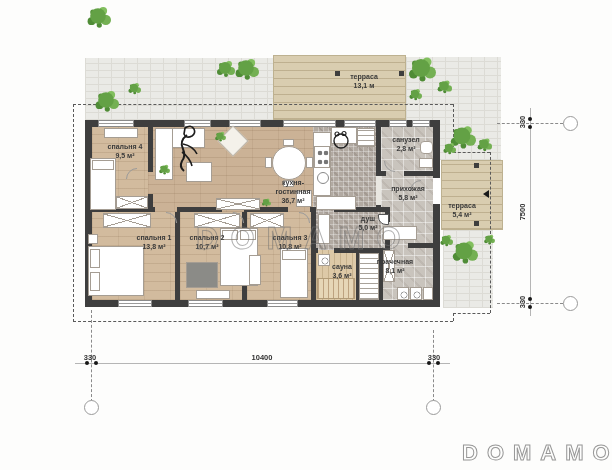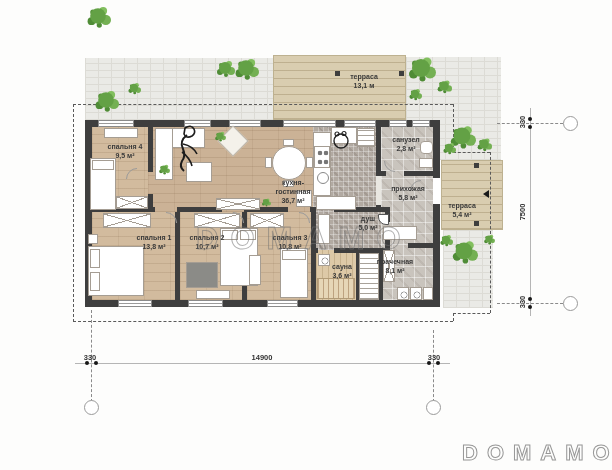--- a/index.html
+++ b/index.html
@@ -289,21 +289,21 @@
   </div>
 
   <div class="dimline-h" style="left:75px;top:363px;width:375px;"></div>
   <div class="axis-v" style="left:91px;top:310px;height:92px;"></div>
   <div class="axis-v" style="left:433px;top:330px;height:72px;"></div>
   <div class="dot" style="left:85px;top:361px;"></div>
   <div class="dot" style="left:94px;top:361px;"></div>
   <div class="dot" style="left:427px;top:361px;"></div>
   <div class="dot" style="left:436px;top:361px;"></div>
   <div class="dim-text" style="left:90px;top:353px;">330</div>
-  <div class="dim-text" style="left:262px;top:353px;">14900</div>
+  <div class="dim-text" style="left:262px;top:353px;">10400</div>
   <div class="dim-text" style="left:434px;top:353px;">330</div>
   <div class="bubble" style="left:84px;top:400px;"></div>
   <div class="bubble" style="left:426px;top:400px;"></div>
 
   <div class="dimline-v" style="left:530px;top:108px;height:208px;"></div>
   <div class="axis-h" style="left:497px;top:123px;width:66px;"></div>
   <div class="axis-h" style="left:497px;top:303px;width:66px;"></div>
   <div class="dot" style="left:528px;top:117px;"></div>
   <div class="dot" style="left:528px;top:125px;"></div>
   <div class="dot" style="left:528px;top:297px;"></div>

